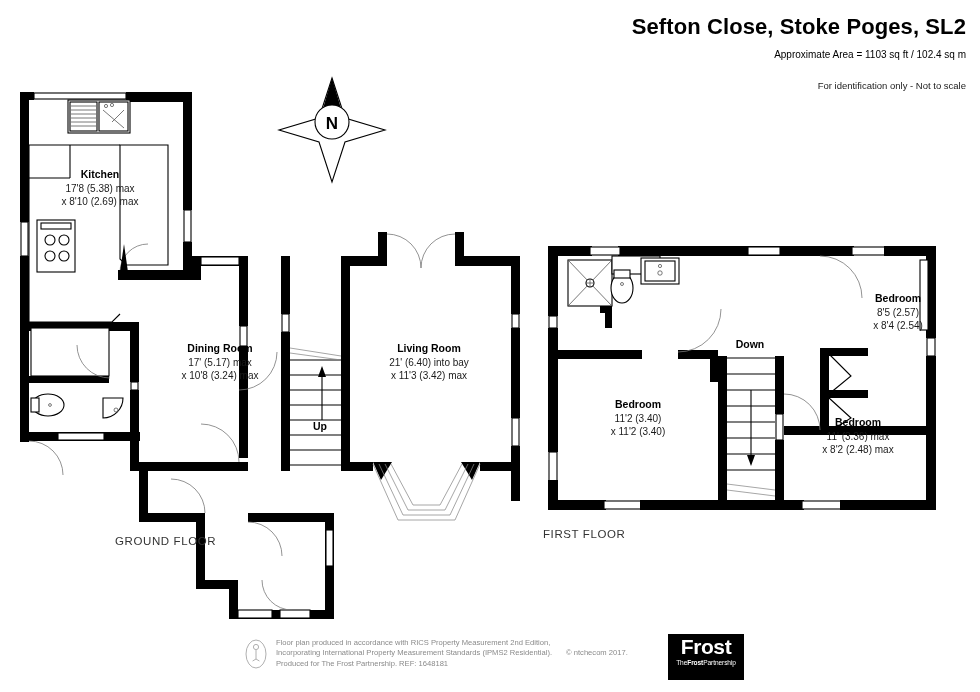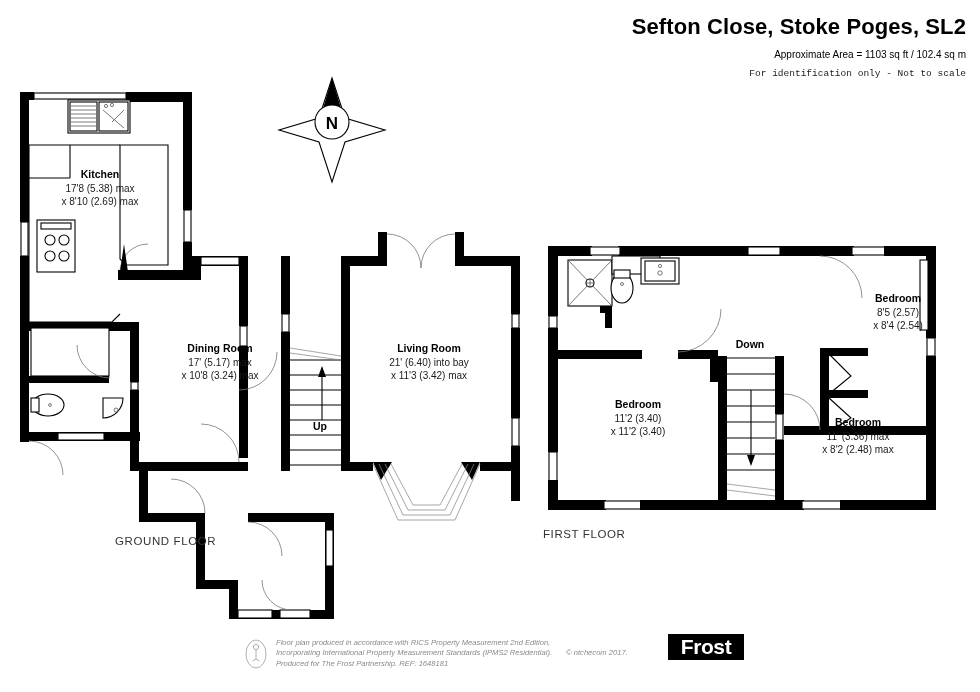--- a/index.html
+++ b/index.html
@@ -37,23 +37,22 @@
   }
   .subtitle {
     font-size: 10px;
     line-height: 20px;
     margin-top: 5px;
     color: #000;
   }
   .notice {
     font-size: 9.5px;
     line-height: 14px;
-    margin-top: 2px;
+    margin-top: 14px;
     color: #1a1a1a;
-    font-family: Liberation Mono, monospace;
   }
 
   
   .plan-wrap {
     position: absolute;
     left: 0;
     top: 60px;
     width: 980px;
     height: 560px;
   }
@@ -113,29 +112,29 @@
     gap: 9px;
   }
   .footer-icon { flex: 0 0 auto; margin-top: 1px; }
   .footer-text {
     font-size: 7.6px;
     line-height: 10.4px;
     color: #8a8a8a;
     font-family: "Liberation Sans", sans-serif;
     white-space: nowrap;
   }
-  .footer-text .ln { display: block; font-style: italic; }
+  .footer-text .ln { display: block; }
   .copy { margin-left: 14px; }
 
   .logo {
     position: absolute;
     left: 668px;
     top: 634px;
     width: 76px;
-    height: 26px;
+    height: 46px;
     background: #000000;
     color: #ffffff;
     padding: 2px 0 0 0;
     box-sizing: border-box;
     text-align: center;
   }
   .logo-main {
     font-family: "Liberation Sans", sans-serif;
     font-size: 21px;
     font-weight: bold;

